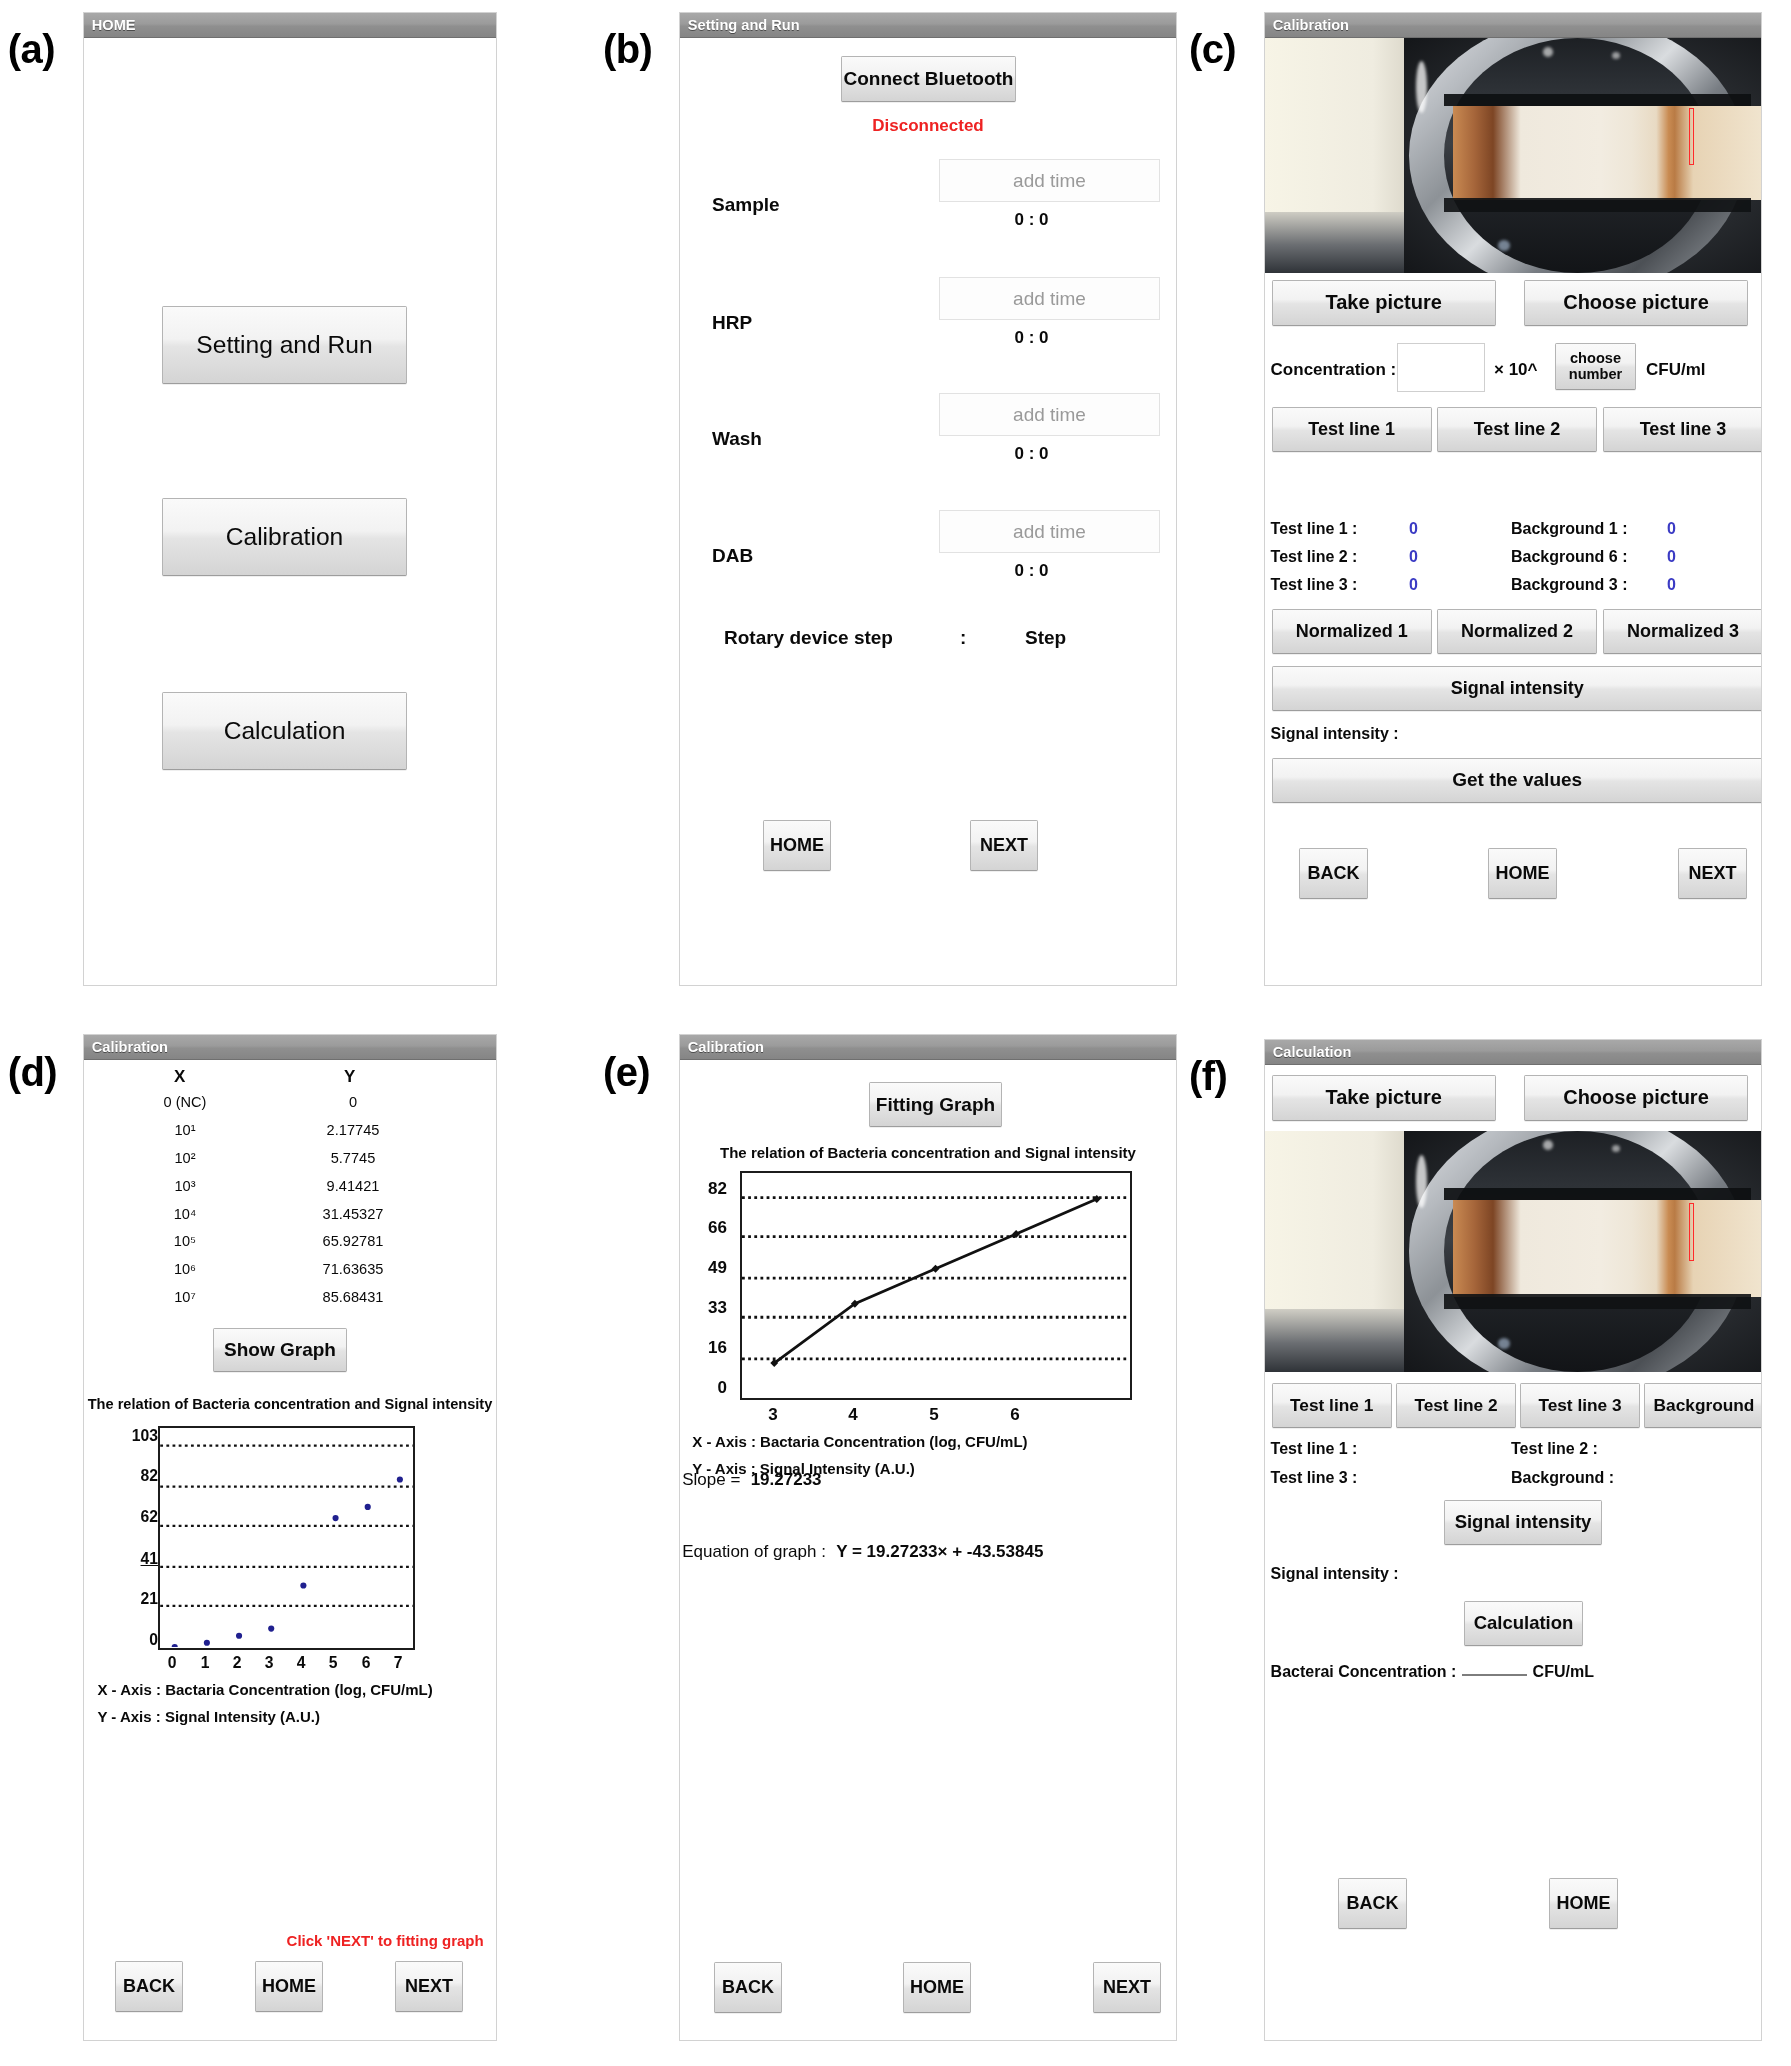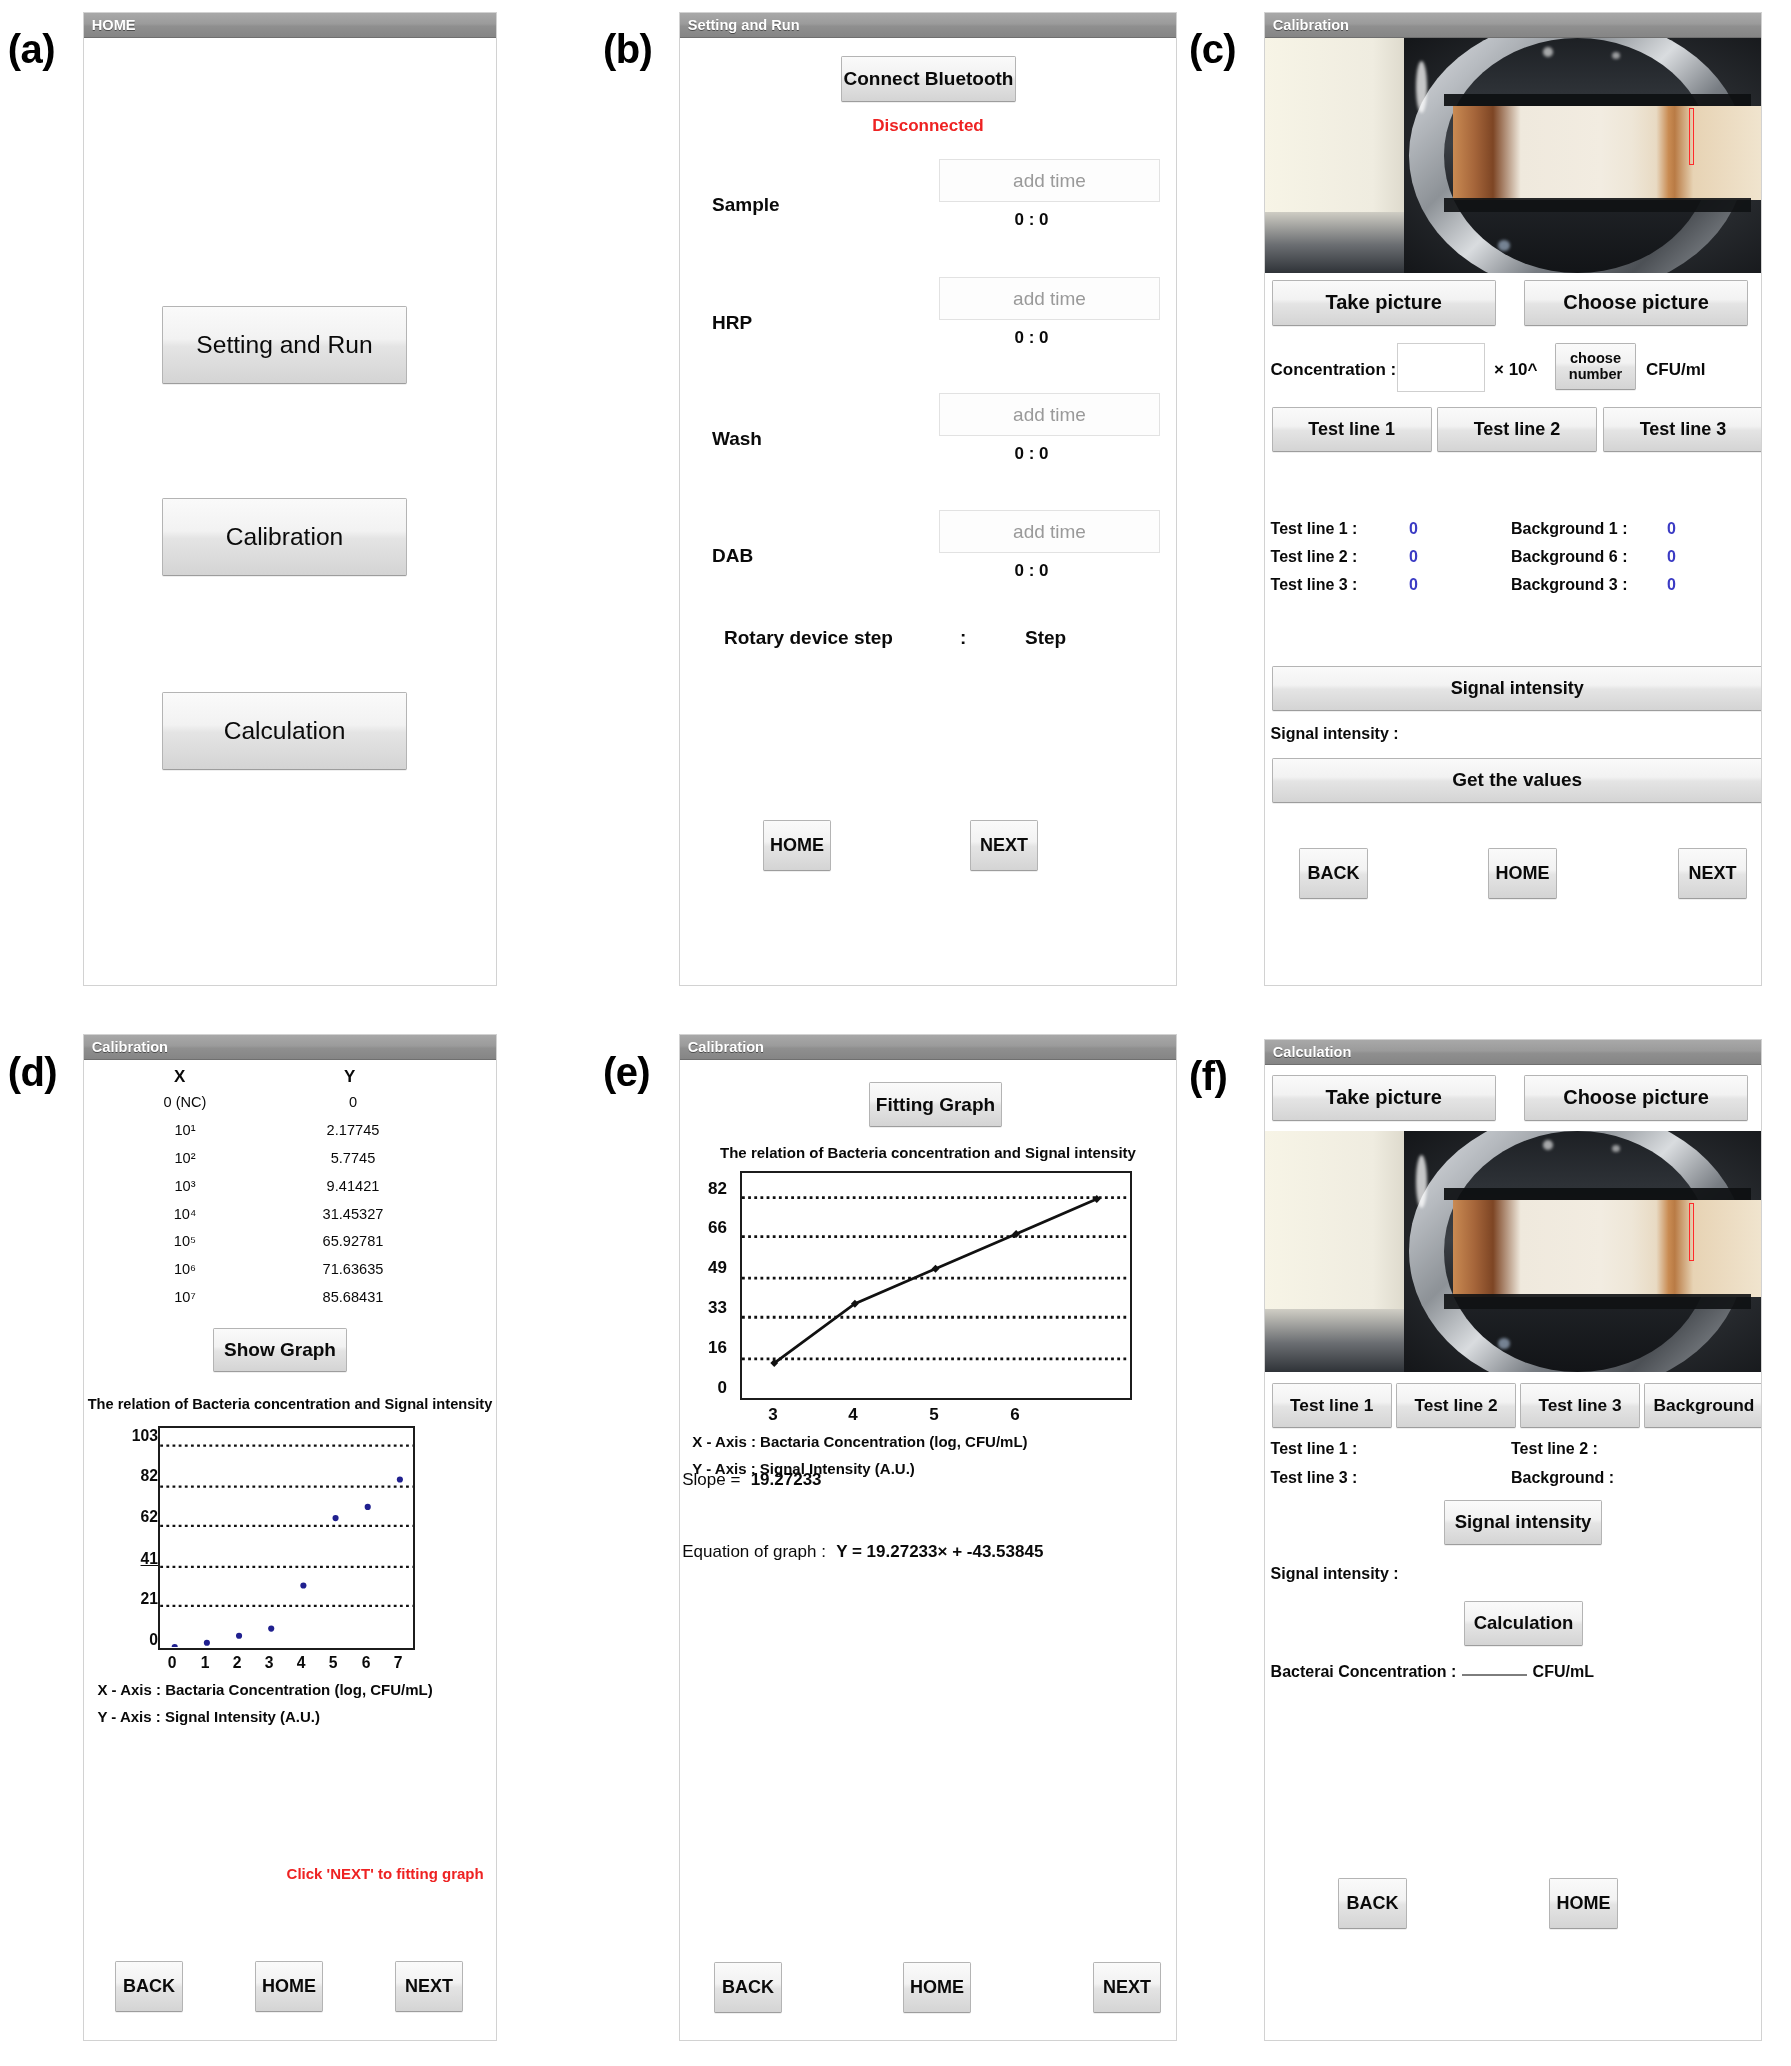--- a/index.html
+++ b/index.html
@@ -151,21 +151,21 @@
   #pd .trow{position:absolute;left:0;width:100%;height:22px;font-size:14.6px;}
   #pd .trow .cx{position:absolute;left:56px;width:90px;text-align:center;}
   #pd .trow .cy{position:absolute;left:213px;width:112px;text-align:center;}
   #pd .shg{position:absolute;top:268px;left:129px;width:134px;height:44px;font-size:19px;}
   #pd .gtitle{position:absolute;top:336px;left:0;width:100%;text-align:center;font-size:14.6px;font-weight:bold;}
   #pd .plotbox{position:absolute;top:366px;left:74px;width:257px;height:224px;
       border:2.2px solid #1c1c1c;background:#fff;box-sizing:border-box;}
   #pd .ytk{position:absolute;right:338px;font-size:15.7px;font-weight:bold;text-align:right;width:50px;}
   #pd .xtk{position:absolute;top:594px;font-size:15.7px;font-weight:bold;text-align:center;width:28px;}
   #pd .axt{position:absolute;left:13.4px;font-size:15px;font-weight:bold;}
-  #pd .hint{position:absolute;top:805px;left:0;width:100%;text-align:right;padding-right:12.3px;
+  #pd .hint{position:absolute;top:872px;left:0;width:100%;text-align:right;padding-right:12.3px;
       box-sizing:border-box;font-size:15px;font-weight:bold;}
   #pd .nav{position:absolute;top:901px;left:0;width:100%;height:51px;}
   #pd .nav .btn{position:absolute;top:0;width:68px;height:51px;font-size:18px;}
   #pd .nav .n1{left:31px;} #pd .nav .n2{left:171px;} #pd .nav .n3{left:311px;}
 
   
   #pe{left:679px;top:1034px;width:498px;height:1007px;}
   #pe .screen{height:982px;}
   #pe .fg{position:absolute;top:22.4px;left:189px;width:133px;height:45px;font-size:19px;}
   #pe .gtitle{position:absolute;top:84px;left:0;width:100%;text-align:center;font-size:15px;font-weight:bold;}
@@ -322,20 +322,25 @@
           <span class="v2 blue">0</span>
         </div>
         <div class="rw" style="top:56px;">
           <span class="k1">Test line 3 :</span>
           <span class="v1 blue">0</span>
           <span class="k2">Background 3 :</span>
           <span class="v2 blue">0</span>
         </div>
       </div>
 
+      <div class="grid3 g3">
+        <div class="btn c1">Normalized 1</div>
+        <div class="btn c2">Normalized 2</div>
+        <div class="btn c3">Normalized 3</div>
+      </div>
 
       <div class="btn sig">Signal intensity</div>
       <div class="lbl sigl">Signal intensity :</div>
       <div class="btn getv">Get the values</div>
 
       <div class="nav">
         <div class="btn n1">BACK</div>
         <div class="btn n2">HOME</div>
         <div class="btn n3">NEXT</div>
       </div>

